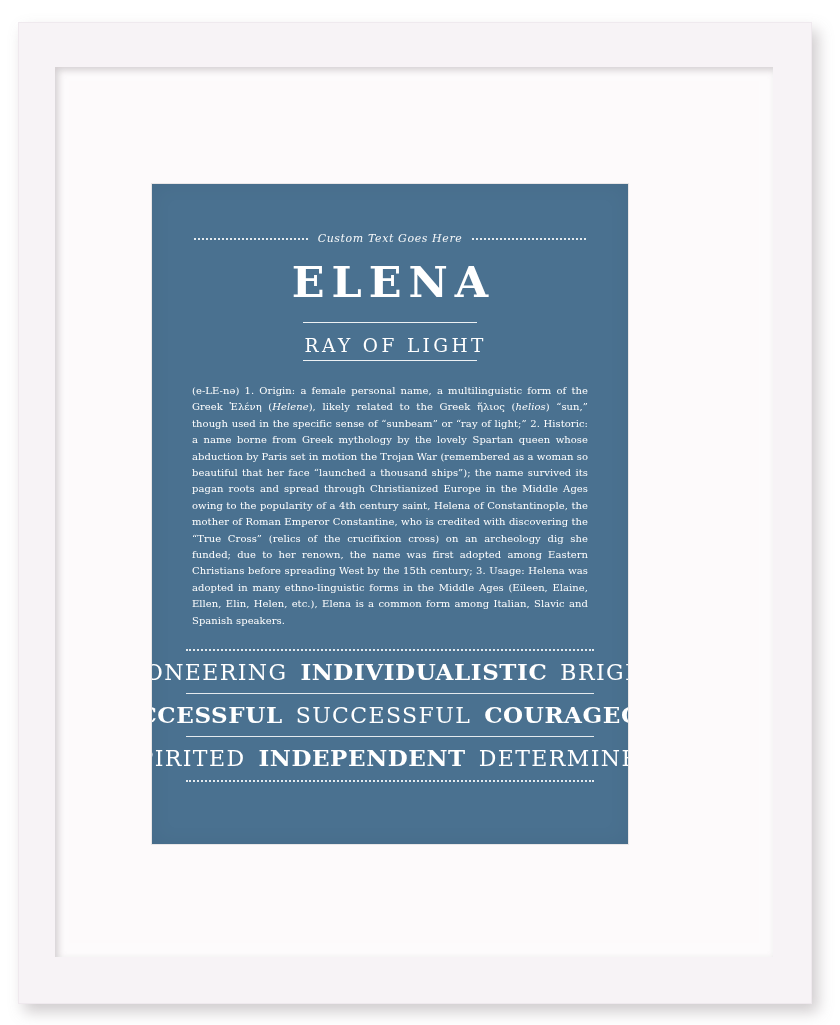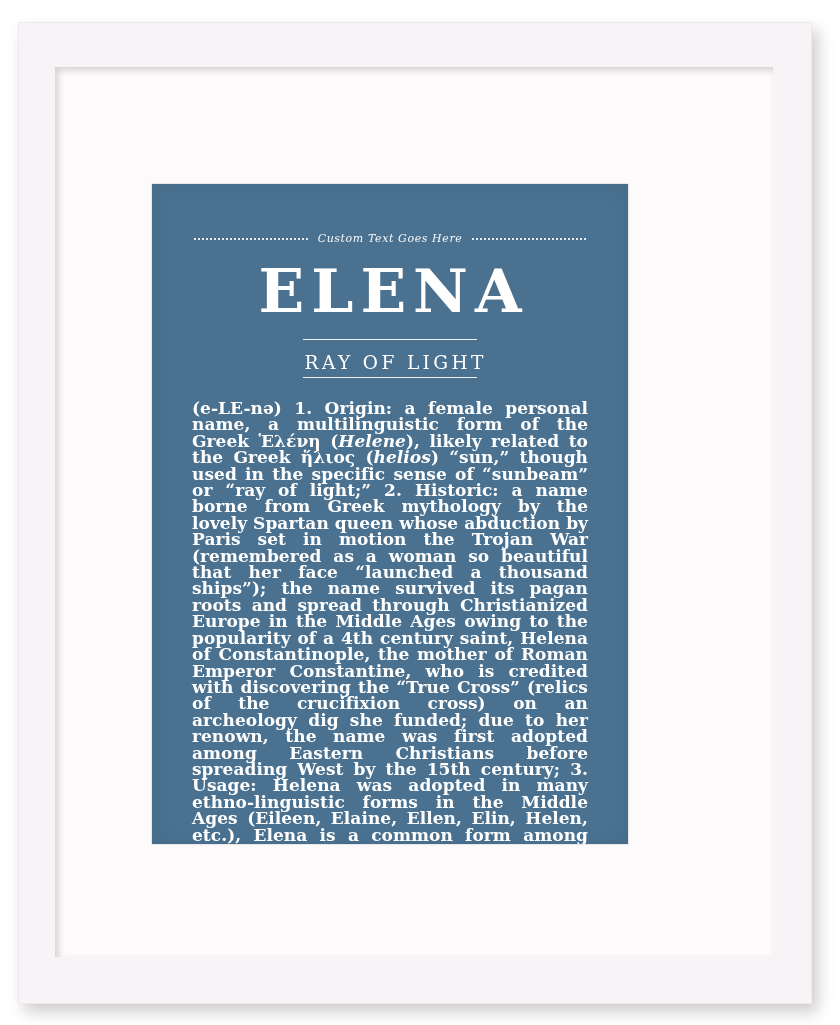--- a/index.html
+++ b/index.html
@@ -88,21 +88,21 @@
     white-space: nowrap;
     color: #ffffff;
     opacity: 0.96;
   }
 
   
   .name {
     text-align: center;
     font-family: "DejaVu Serif", serif;
     font-weight: bold;
-    font-size: 60px;
+    font-size: 43px;
     letter-spacing: 7px;
     line-height: 1;
     margin: 16px 0 0 0;
     text-indent: 7px;
   }
 
   .rule {
     width: 174px;
     height: 0;
     margin: 18px auto 0 auto;
@@ -117,27 +117,26 @@
     letter-spacing: 3.4px;
     margin: 12px 0 0 0;
     text-indent: 3.4px;
     padding-left: 8px;
   }
 
   
   .definition {
     margin: 22px 40px 0 40px;
     font-family: "DejaVu Serif", serif;
-    font-size: 17px;
+    font-size: 10px;
     line-height: 16.4px;
     text-align: justify;
     text-justify: inter-word;
     letter-spacing: 0.05px;
     color: #ffffff;
-    font-weight: bold;
   }
   .definition i { font-style: italic; }
 
   
   .traits {
     margin: 20px 34px 0 34px;
   }
   .dotted-rule {
     height: 0;
     border-bottom: 2px dotted rgba(255,255,255,0.85);
@@ -206,20 +205,21 @@
       <div class="trait-row">
         <span class="trait bold">SUCCESSFUL</span>
         <span class="trait">SUCCESSFUL</span>
         <span class="trait bold">COURAGEOUS</span>
       </div>
 
       <div class="solid-rule"></div>
 
       <div class="trait-row">
         <span class="trait">SPIRITED</span>
+        <span class="trait bold">INDEPENDENT</span>
         <span class="trait">DETERMINED</span>
       </div>
 
       <div class="dotted-rule"></div>
     </div>
 
   </div>
 </div>
 
 </body></html>

